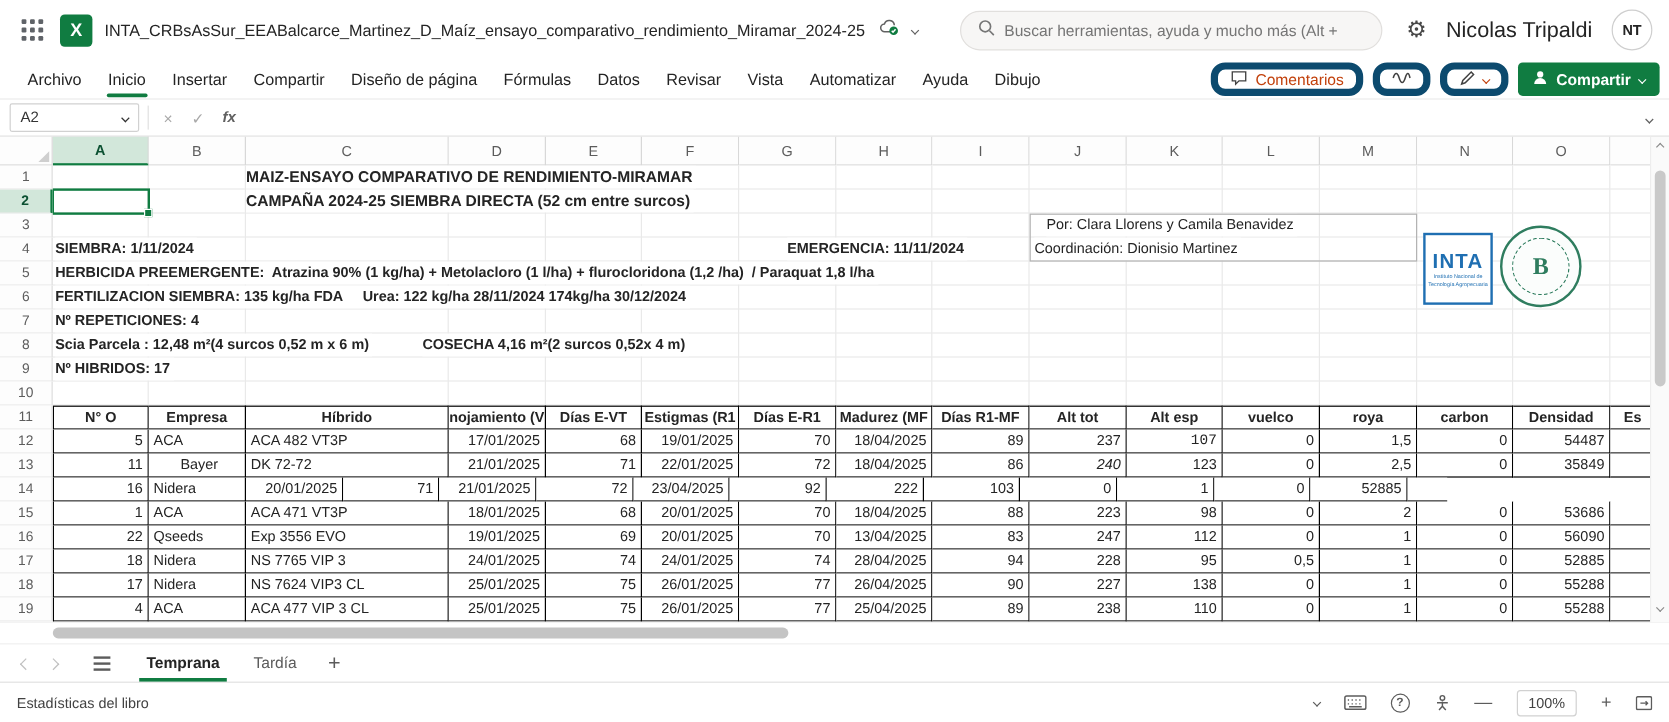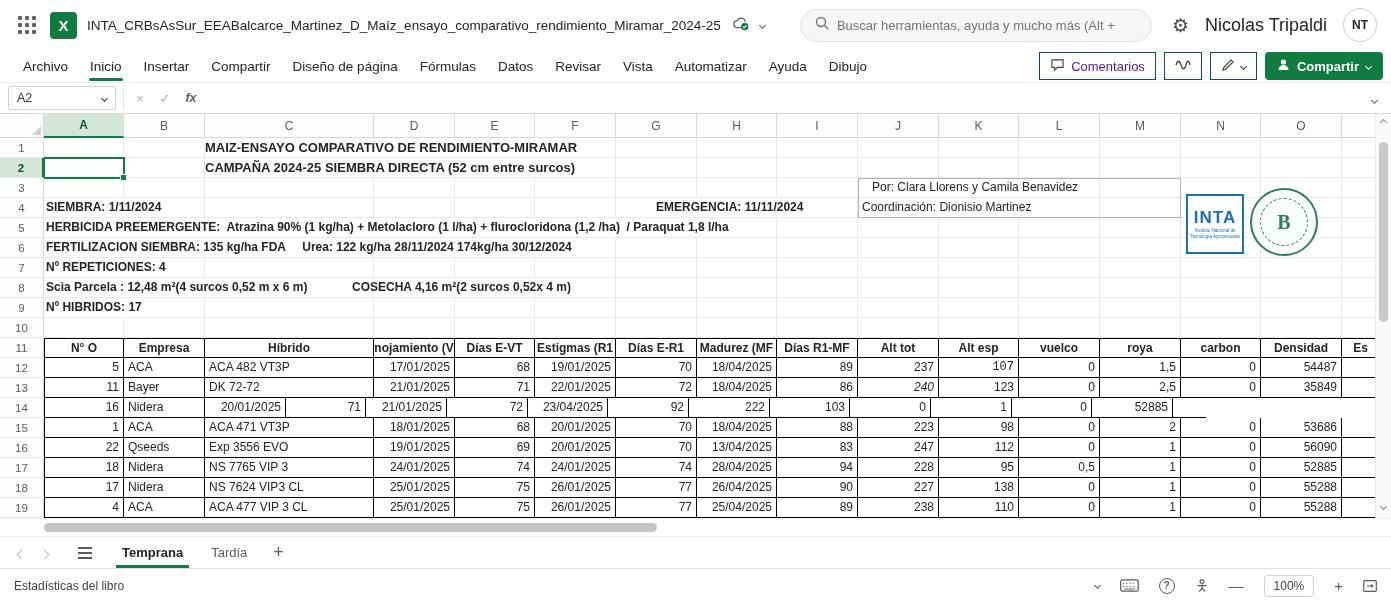--- a/index.html
+++ b/index.html
@@ -25,21 +25,21 @@
   .gear{font-size:19px;color:#494949;line-height:1;cursor:pointer;}
   .user-name{font-size:18px;white-space:nowrap;}
   .avatar{width:34px;height:34px;border-radius:50%;border:1px solid #cfcfcf;display:flex;align-items:center;justify-content:center;font-size:12px;font-weight:bold;background:#fff;color:#242424;}
 
   
   .ribbon{height:32px;display:flex;align-items:center;padding:0 8px 0 12px;background:#fff;}
   .rtabs{display:flex;align-items:center;}
   .rtab{padding:7px 11px;font-size:13.5px;cursor:pointer;position:relative;white-space:nowrap;}
   .rtab.active::after{content:"";position:absolute;left:10px;right:10px;bottom:0;height:2.5px;background:#107C41;border-radius:2px;}
   .ribbon-right{margin-left:auto;display:flex;align-items:center;gap:8px;}
-  .btn-outline{display:flex;align-items:center;gap:6px;height:28px;padding:0 10px;border:1px solid #0c4a6e;border-radius:0;background:#fff;font-size:13px;cursor:pointer;color:#4c1d95;}
+  .btn-outline{display:flex;align-items:center;gap:6px;height:28px;padding:0 10px;border:6px solid #0c4a6e;border-radius:12px;background:#fff;font-size:13px;cursor:pointer;color:#c2410c;}
   .btn-share{display:flex;align-items:center;gap:7px;height:28px;padding:0 12px;border:none;border-radius:4px;background:#107C41;color:#fff;font-size:13px;font-weight:bold;cursor:pointer;}
 
   
   .formula-bar{height:32px;display:flex;align-items:center;border-top:1px solid #ececec;border-bottom:1px solid #d9d9d9;padding:0 8px;gap:7px;background:#fff;}
   .name-box{width:108px;height:24px;border:1px solid #d1d1d1;border-radius:2px;display:flex;align-items:center;justify-content:space-between;padding:0 8px;font-size:12.5px;color:#333;cursor:pointer;}
   .fb-sep{width:1px;height:20px;background:#e0e0e0;}
   .fb-btn{color:#a8a8a8;font-size:13px;width:18px;text-align:center;cursor:pointer;}
   .fx{font-style:italic;color:#616161;font-weight:bold;font-size:12.5px;width:20px;text-align:center;}
   .formula-input{flex:1;height:24px;font-size:12px;padding:4px 8px;color:#242424;}
   .fb-expand{color:#616161;padding:0 6px;cursor:pointer;}
@@ -324,21 +324,21 @@
           <div class="cell c-r" style="width: 81px;">237</div>
           <div class="cell c-r" style="width: 80px; font-family: Liberation Mono, monospace;">107</div>
           <div class="cell c-r" style="width: 81px;">0</div>
           <div class="cell c-r" style="width: 81px;">1,5</div>
           <div class="cell c-r" style="width: 80px;">0</div>
           <div class="cell c-r" style="width: 81px;">54487</div>
           <div class="cell partial" style="width: 33px;"></div>
         </div>
       <div class="srow table" data-r="13">
           <div class="cell first c-r" style="width: 80px;">11</div>
-          <div class="cell c-l" style="width: 81px;">Bayer</div>
+          <div class="cell c-l" style="width: 81px; text-align: center;">Bayer</div>
           <div class="cell c-l" style="width: 169px;">DK 72-72</div>
           <div class="cell c-r" style="width: 81px;">21/01/2025</div>
           <div class="cell c-r" style="width: 80px;">71</div>
           <div class="cell c-r" style="width: 81px;">22/01/2025</div>
           <div class="cell c-r" style="width: 81px;">72</div>
           <div class="cell c-r" style="width: 80px;">18/04/2025</div>
           <div class="cell c-r" style="width: 81px;">86</div>
           <div class="cell c-r" style="width: 81px; font-style: italic;">240</div>
           <div class="cell c-r" style="width: 80px;">123</div>
           <div class="cell c-r" style="width: 81px;">0</div>

